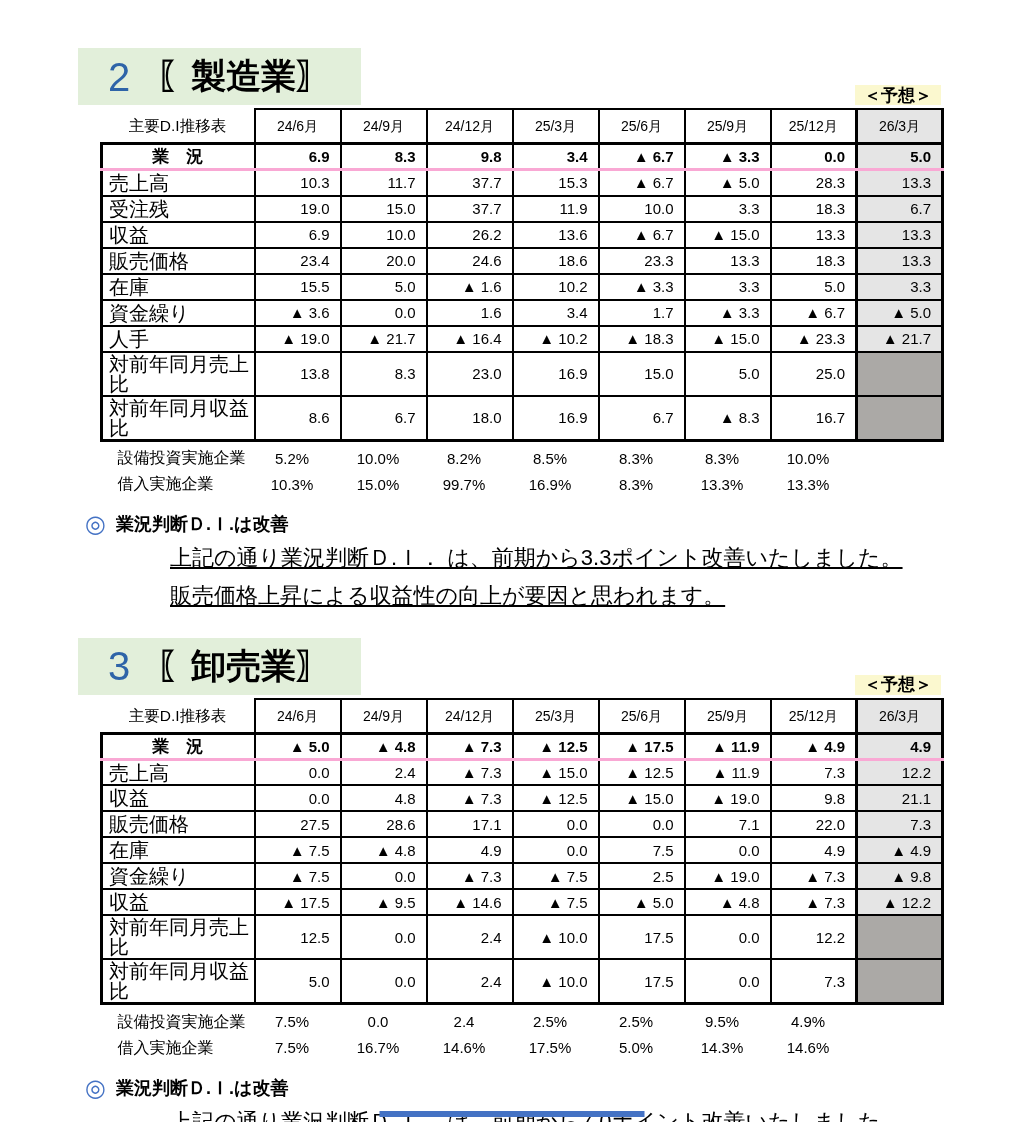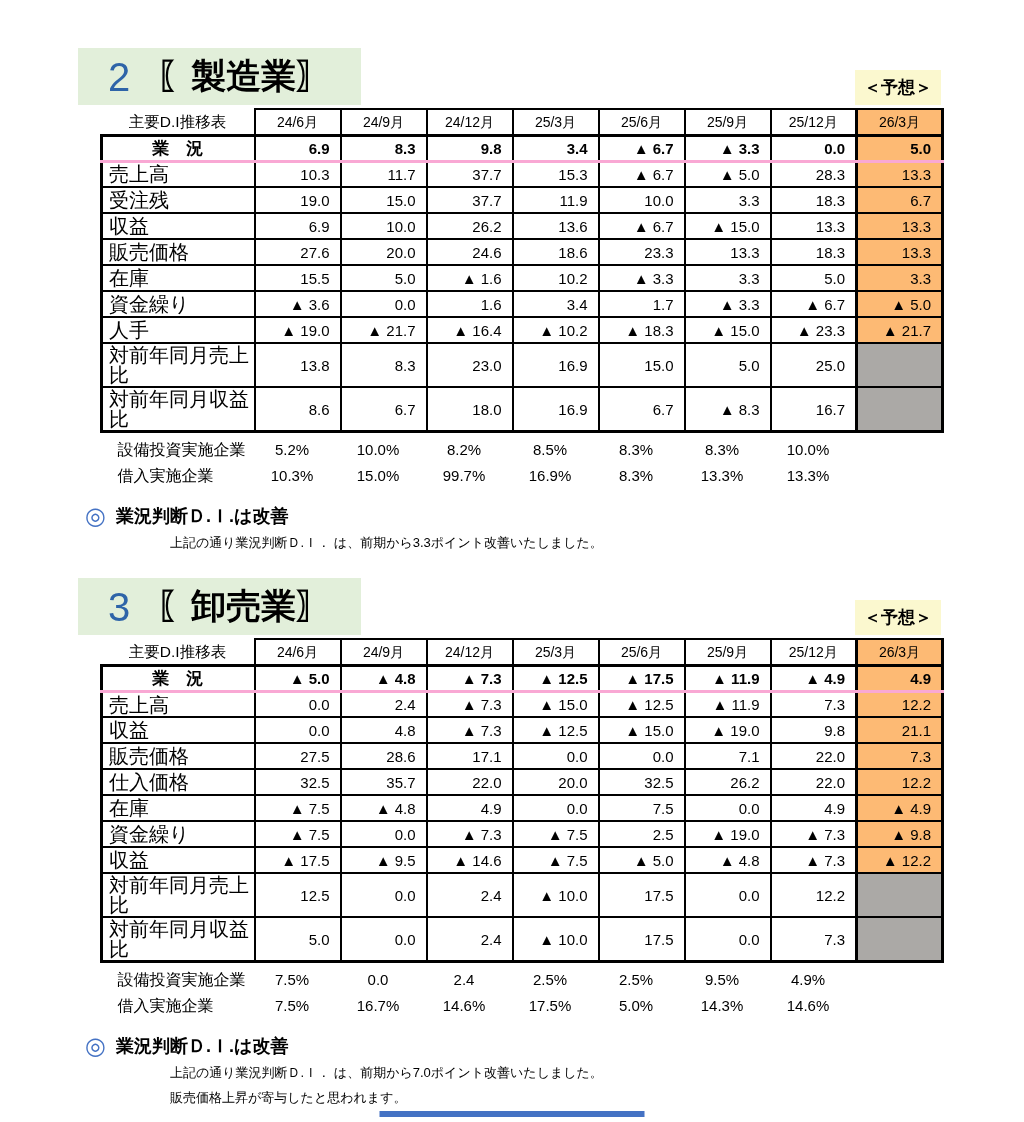--- a/index.html
+++ b/index.html
@@ -14,52 +14,52 @@
   
   .sec{margin:0;}
   .sec-header{position:relative;height:57px;margin-top:0;}
   .band{
     position:absolute;left:78px;top:0;width:283px;height:57px;
     background:#E2EFDA;display:flex;align-items:center;
   }
   .num{color:#2E64A8;font-size:40px;line-height:1;margin-left:30px;font-weight:normal;}
   .title{font-size:35px;font-weight:bold;margin-left:26px;letter-spacing:0px;}
   .forecast{
-    position:absolute;left:855px;bottom:0px;width:86px;height:35px;
+    position:absolute;left:855px;bottom:0px;width:86px;height:20px;
     background:#FBF8CF;font-weight:bold;font-size:17px;
     display:flex;align-items:center;justify-content:center;
   }
 
   
   table.di{border-collapse:collapse;margin-left:100px;table-layout:fixed;margin-top:3px;}
   col.c-lab{width:153px;}
   col.c-val{width:86px;}
   td{border:2px solid #000;height:26px;font-size:15px;line-height:1;box-sizing:border-box;}
   td.corner{border:none;text-align:center;font-size:15.5px;}
-  td.date{text-align:center;font-size:14px;padding:0;}
+  td.date{text-align:center;font-size:14px;padding:9px;}
   td.rowlab{text-align:left;padding-left:6px;font-size:20px;border-left:3px solid #000;}
   tr.sum td{border-top:3px solid #000;border-bottom:3px solid #f9a8d4;font-weight:bold;}
   td.sumlab{text-align:center;font-size:17px;padding-left:0;}
   td.val{text-align:right;padding-right:10px;}
   td.lc{border-left:3px solid #000;border-right:3px solid #000;}
-  td.yl{background:#fdba74;}
+  td.yl{background:#e5e5e5;}
   td.gray{background:#ABA9A6;}
   tr.lastrow td{border-bottom:3px solid #000;}
   tr.spacer td{border:none;height:5px;}
   tr.pct td{border:none;font-size:15px;height:26px;margin-top:28px;}
   tr.pct td.pctlab{text-align:left;padding-left:16px;font-size:16px;}
   tr.pct td.pctval{text-align:center;padding-right:12px;}
 
   
   .comment{margin-left:85px;margin-top:15px;}
   .comment-head{display:flex;align-items:center;font-size:18px;font-weight:bold;}
   .bullet{
     color:#4472C4;font-size:24px;line-height:1;margin-right:10px;font-weight:normal;
   }
-  .comment-line{margin:6px 0 0 85px;font-size:13px;line-height:1.45;}
+  .comment-line{margin:6px 0 0 85px;font-size:22px;line-height:1.45;text-decoration:underline;}
   .comment-note{margin:4px 0 0 55px;font-size:17.5px;line-height:1.45;}
 
   .sec-wholesale{margin-top:26px;}
 
   .bottom-bar{
     position:absolute;top:1111px;left:50%;transform:translateX(-50%);
     width:265px;height:6px;background:#4472C4;
   }
 </style>
 </head>
@@ -138,21 +138,21 @@
             <td class="val">10.0</td>
             <td class="val">26.2</td>
             <td class="val">13.6</td>
             <td class="val">▲ 6.7</td>
             <td class="val">▲ 15.0</td>
             <td class="val">13.3</td>
             <td class="val lc yl">13.3</td>
           </tr>
           <tr class="data">
             <td class="rowlab">販売価格</td>
-            <td class="val">27.6</td>
+            <td class="val">23.4</td>
             <td class="val">20.0</td>
             <td class="val">24.6</td>
             <td class="val">18.6</td>
             <td class="val">23.3</td>
             <td class="val">13.3</td>
             <td class="val">18.3</td>
             <td class="val lc yl">13.3</td>
           </tr>
           <tr class="data">
             <td class="rowlab">在庫</td>
@@ -243,20 +243,21 @@
             <td class="pctval"></td>
           </tr>
         </tbody>
     </table>
     <div class="comment">
       <div class="comment-head">
         <span class="bullet">◎</span>
         <span>業況判断Ｄ.Ｉ.は改善</span>
       </div>
       <div class="comment-line">上記の通り業況判断Ｄ.Ｉ． は、前期から3.3ポイント改善いたしました。</div>
+      <div class="comment-line">販売価格上昇による収益性の向上が要因と思われます。</div>
     </div>
   </section>
 
   <section class="sec sec-wholesale">
     <div class="sec-header">
       <div class="band">
         <span class="num">3</span>
         <span class="title">〖卸売業〗</span>
       </div>
       <div class="forecast">＜予想＞</div>
@@ -323,31 +324,20 @@
             <td class="val">27.5</td>
             <td class="val">28.6</td>
             <td class="val">17.1</td>
             <td class="val">0.0</td>
             <td class="val">0.0</td>
             <td class="val">7.1</td>
             <td class="val">22.0</td>
             <td class="val lc yl">7.3</td>
           </tr>
           <tr class="data">
-            <td class="rowlab">仕入価格</td>
-            <td class="val">32.5</td>
-            <td class="val">35.7</td>
-            <td class="val">22.0</td>
-            <td class="val">20.0</td>
-            <td class="val">32.5</td>
-            <td class="val">26.2</td>
-            <td class="val">22.0</td>
-            <td class="val lc yl">12.2</td>
-          </tr>
-          <tr class="data">
             <td class="rowlab">在庫</td>
             <td class="val">▲ 7.5</td>
             <td class="val">▲ 4.8</td>
             <td class="val">4.9</td>
             <td class="val">0.0</td>
             <td class="val">7.5</td>
             <td class="val">0.0</td>
             <td class="val">4.9</td>
             <td class="val lc yl">▲ 4.9</td>
           </tr>

